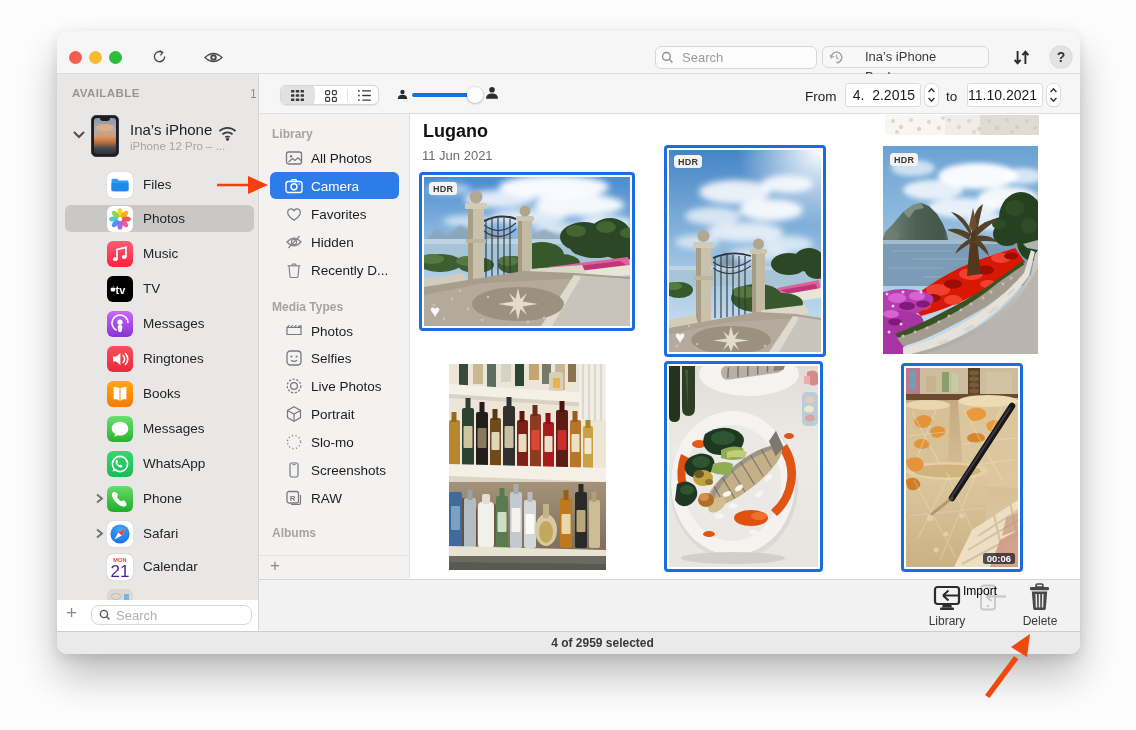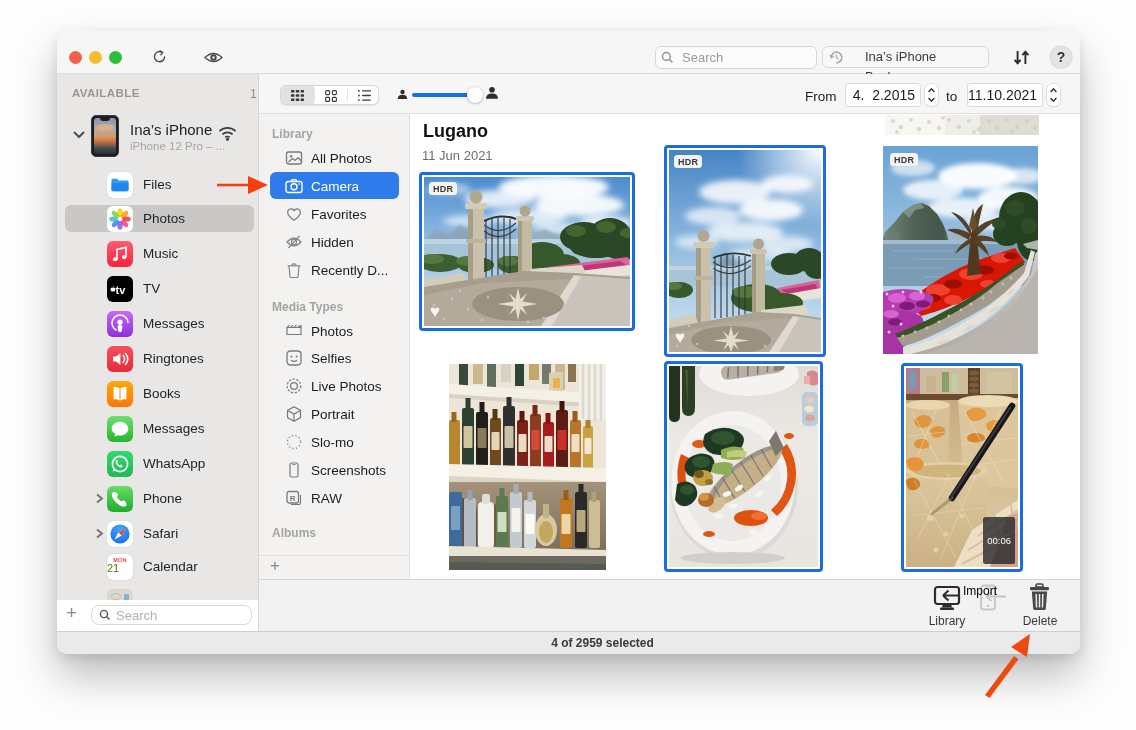--- a/index.html
+++ b/index.html
@@ -29,21 +29,21 @@
 .sb2 .sic{position:absolute;left:26px;width:18px;height:18px}
 .campill{position:absolute;left:11px;top:58px;width:129px;height:27px;border-radius:6px;background:#2e7ceb}
 .sb2plus{position:absolute;left:202px;top:524px;width:151px;height:23px;background:#f3f2f1;border-top:1px solid #e3e2e1;border-right:1px solid #e2e1e0}
 
 .content{position:absolute;left:353px;top:83px;width:670px;height:465px;background:#fff}
 .phframe{position:absolute;border:3px solid #1b6be1;border-radius:4px;padding:2px;background:#fff}
 .phplain{position:absolute;overflow:hidden}
 .phframe svg,.phplain svg,.phframe .im,.phplain .im{display:block}
 .hdr-badge{position:absolute;left:7px;top:7px;background:#f4f3f2;color:#39393b;font-size:9px;font-weight:bold;padding:1.5px 4px;border-radius:3.5px;letter-spacing:.2px}
 .heart{position:absolute;left:8px;bottom:6px;color:#fff;font-size:17px;opacity:.92}
-.dur{position:absolute;right:5px;bottom:5px;background:rgba(35,35,38,.78);color:#fff;font-size:9.5px;font-weight:normal;padding:18px 4px;border-radius:2.5px}
+.dur{position:absolute;right:5px;bottom:5px;background:rgba(35,35,38,.78);color:#fff;font-size:9.5px;font-weight:bold;padding:0 4px;border-radius:2.5px}
 
 .btb{position:absolute;left:202px;top:548px;width:821px;height:52px;background:#f3f2f2;border-top:1px solid #d5d4d4}
 .statusbar{position:absolute;left:0;top:600px;width:1091px;height:23px;background:#ebeaea;border-top:1px solid #cfcece;text-align:center;font-size:12px;font-weight:bold;color:#39393b;line-height:22px}
 </style>
 </head>
 <body>
 <div class="win">
 
   <div class="titlebar">
     <div class="dot" style="left:12px;background:#f35f4e"></div>
@@ -223,21 +223,21 @@
           <circle cx="13" cy="13" r="9.6" fill="url(#safg)"></circle>
           <path d="M18.5 7.5 L11.4 11.4 L7.5 18.5 L14.6 14.6 Z" fill="#fff"></path>
           <path d="M18.5 7.5 L11.4 11.4 L14.6 14.6 Z" fill="#f43b2e"></path>
         </svg></div>
     <div class="lb">Safari</div>
   </div>
 
   <div class="sb1row" style="top:523px">
     <div class="ic" style="background:#fff;box-shadow:0 0 1px rgba(0,0,0,.3)">
         <div style="text-align:center;font-size:5.5px;font-weight:bold;color:#f3473e;margin-top:3px;letter-spacing:.3px">MON</div>
-        <div style="text-align:left;font-size:11px;color:#4d7c0f;margin-top:-1px">21</div>
+        <div style="text-align:center;font-size:17px;color:#4c1d95;margin-top:-1px">21</div>
       </div>
     <div class="lb">Calendar</div>
   </div>
 
   <div class="abs" style="left:50px;top:558px;width:26px;height:12px;border-radius:6px 6px 0 0;background:#dcd8cf;overflow:hidden">
       <div class="abs" style="left:17px;top:5px;width:5px;height:7px;background:#7fb4dc"></div>
       <div class="abs" style="left:4px;top:4px;width:10px;height:7px;border-radius:50%;border:1.5px solid #c2bdb2"></div>
     </div>
 
   <div class="sbsearch"></div>

